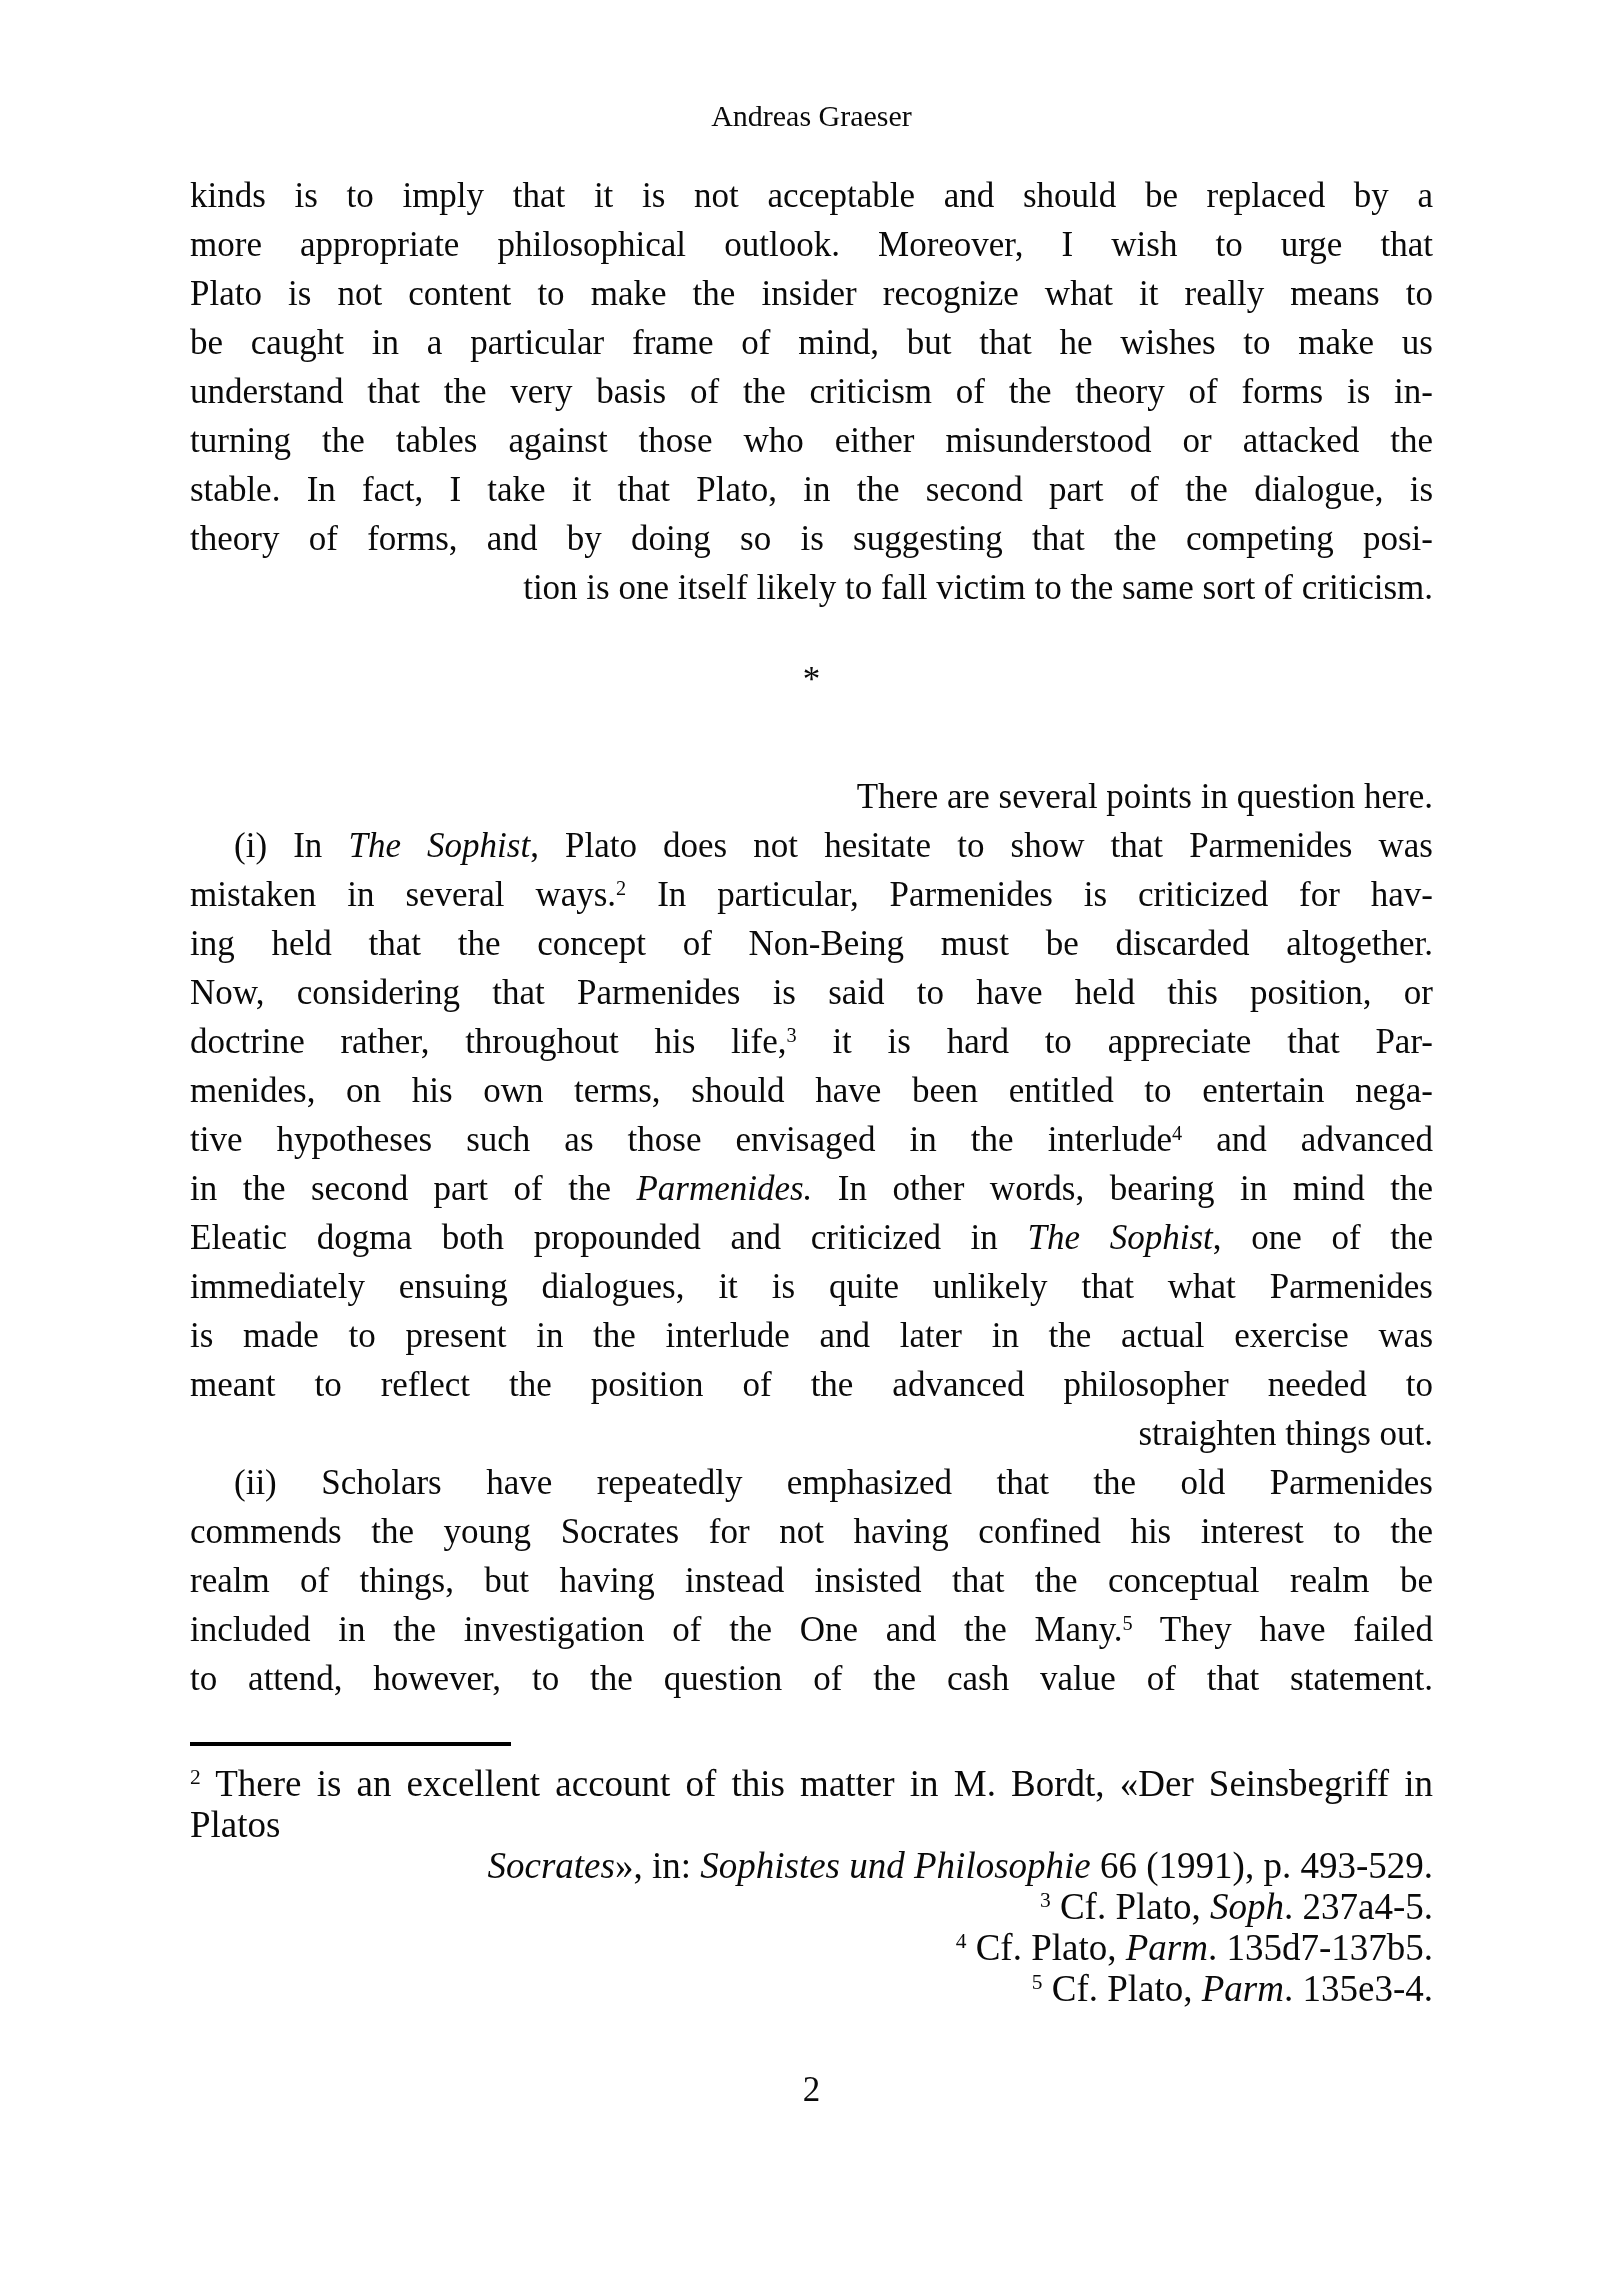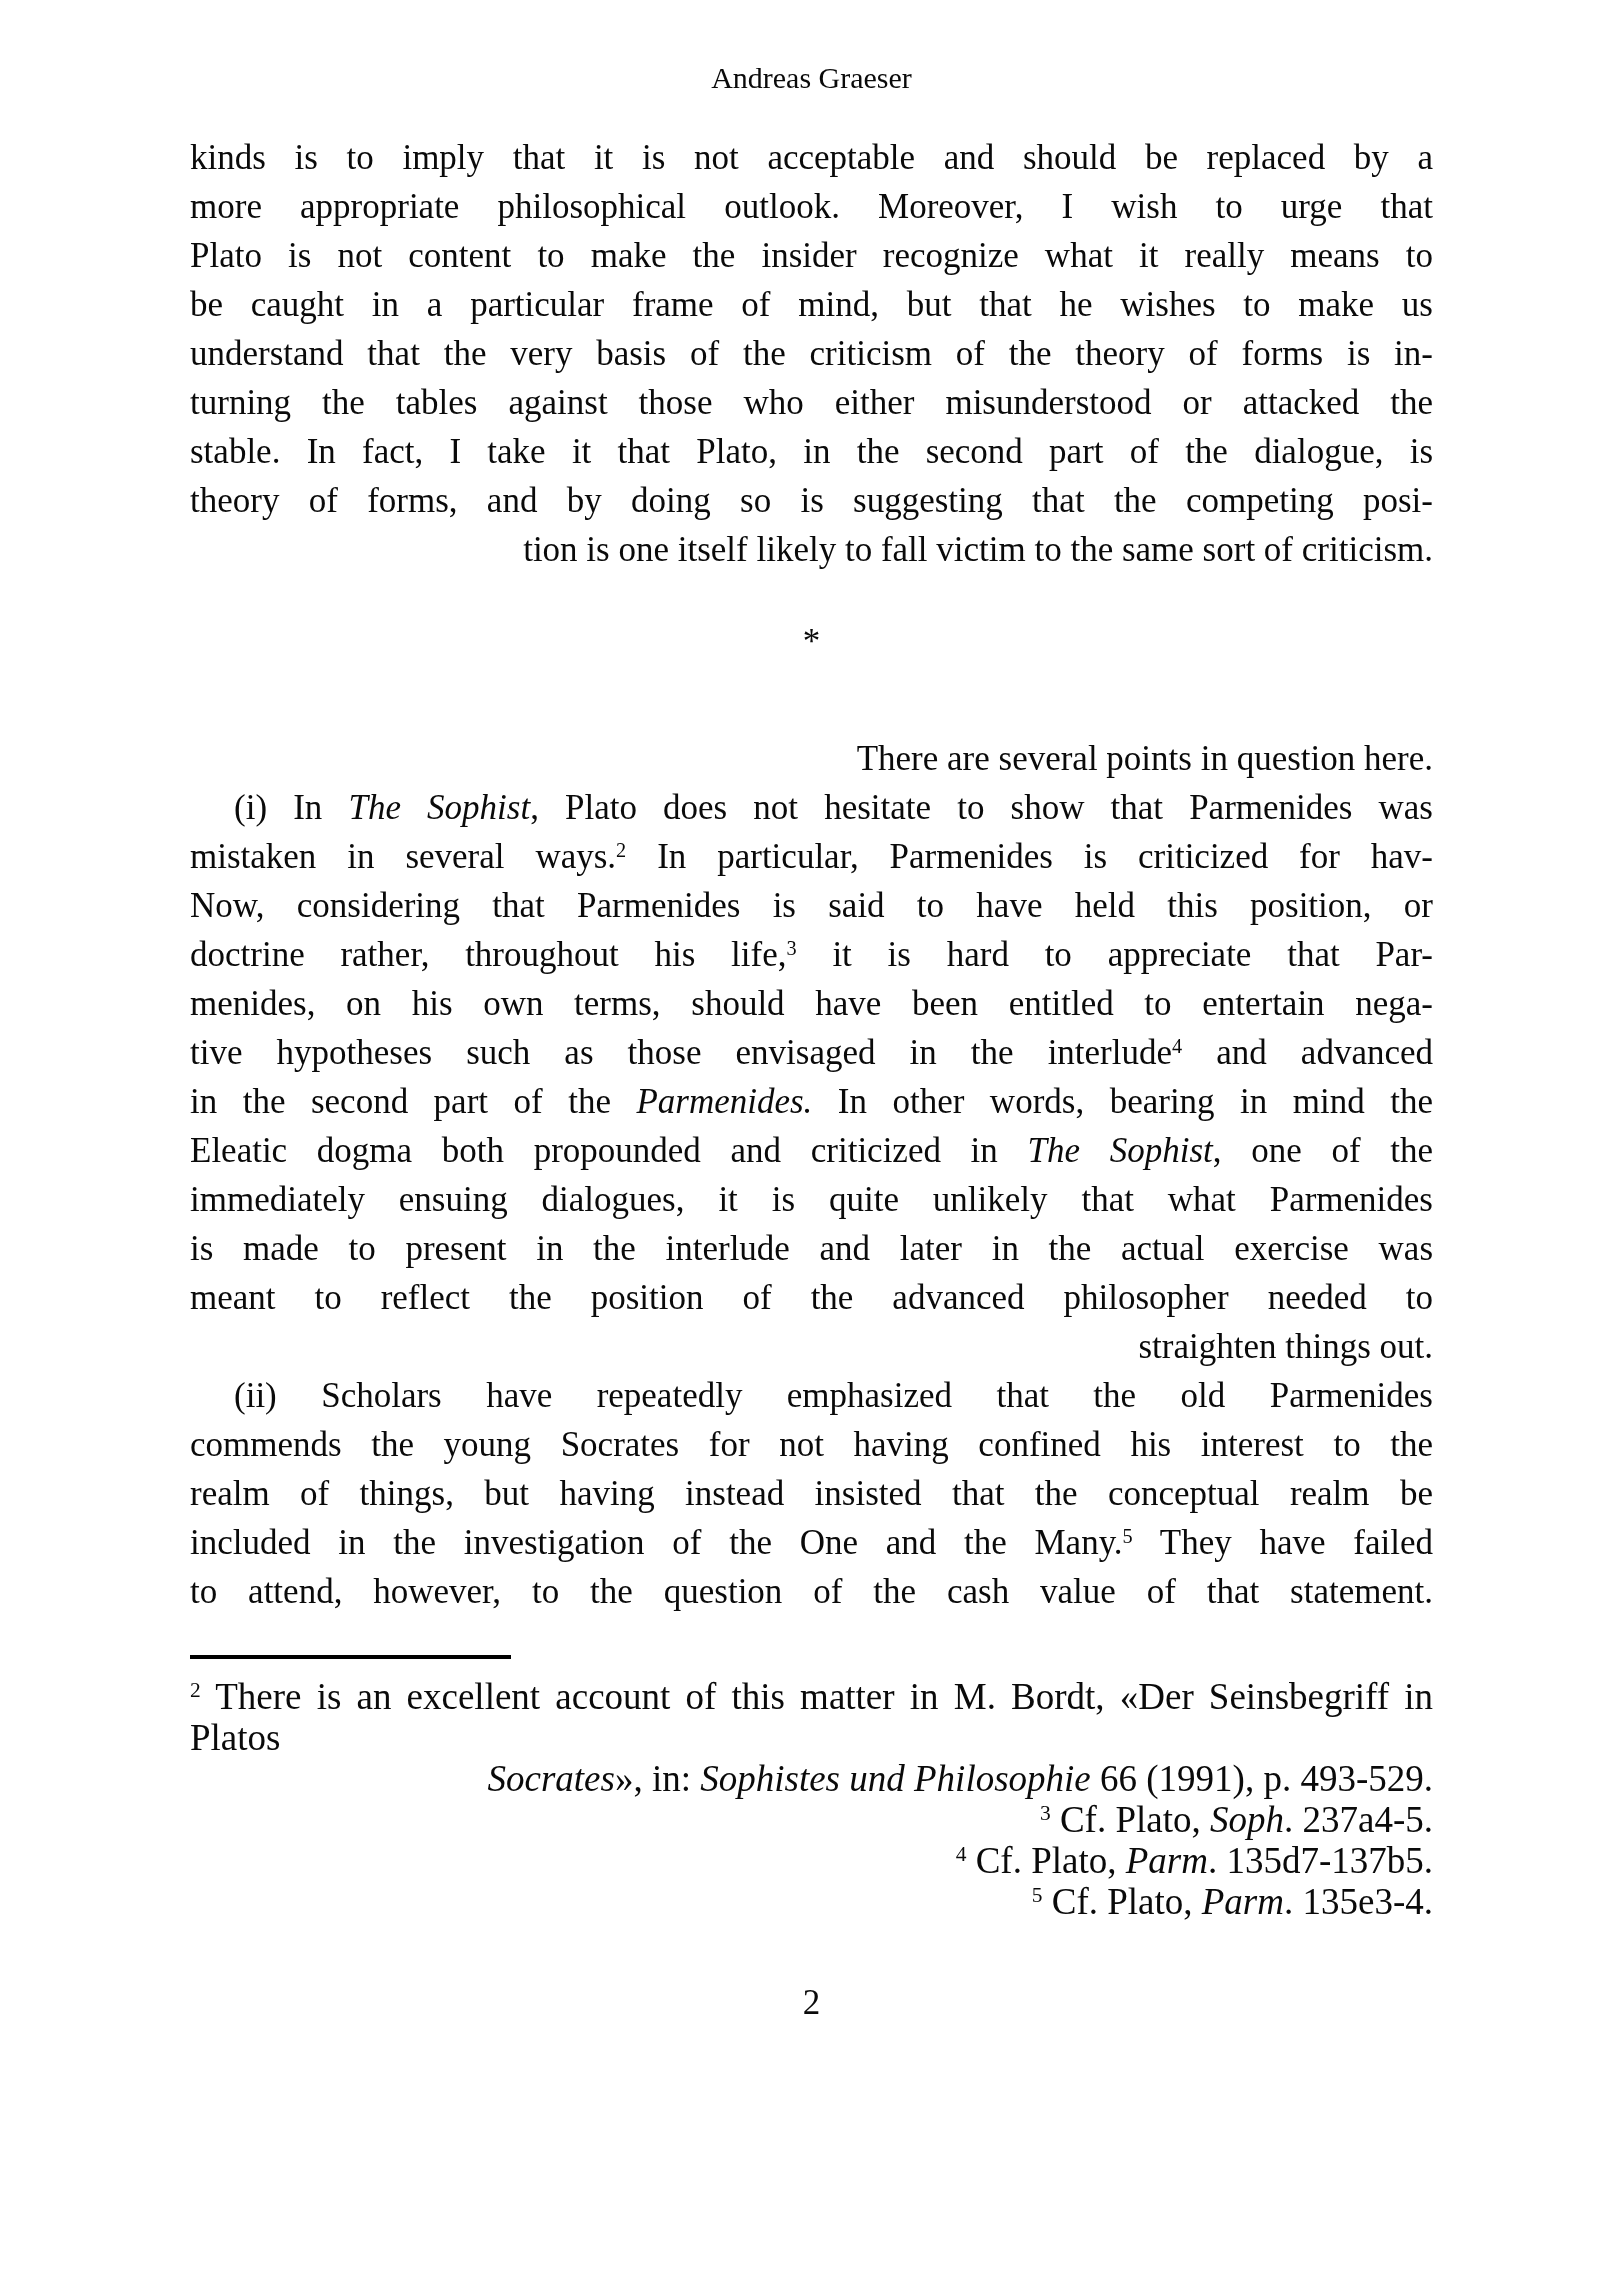--- a/index.html
+++ b/index.html
@@ -10,21 +10,21 @@
     background: #ffffff;
     color: #0a0a0a;
     font-family: "Liberation Serif", "DejaVu Serif", serif;
     overflow: hidden;
   }
   .content {
     margin-left: 190px;
     width: 1243px;
   }
   .running-header {
-    padding-top: 61px;
+    padding-top: 99px;
     text-align: center;
     font-size: 30px;
     line-height: 33px;
   }
   .bodytext {
     margin-top: 39px;
     font-size: 35px;
     line-height: 49px;
   }
   .line { text-align: right; white-space: normal; }
@@ -91,20 +91,21 @@
         <span>*</span>
       </div>
 
       <div>
           <div class="line">There are several points in question here.</div>
         </div>
 
       <div>
           <div class="line j indent">(i) In <i>The Sophist</i>, Plato does not hesitate to show that Parmenides was</div>
           <div class="line j">mistaken in several ways.<sup>2</sup> In particular, Parmenides is criticized for hav-</div>
+          <div class="line j">ing held that the concept of Non-Being must be discarded altogether.</div>
           <div class="line j">Now, considering that Parmenides is said to have held this position, or</div>
           <div class="line j">doctrine rather, throughout his life,<sup>3</sup> it is hard to appreciate that Par-</div>
           <div class="line j">menides, on his own terms, should have been entitled to entertain nega-</div>
           <div class="line j">tive hypotheses such as those envisaged in the interlude<sup>4</sup> and advanced</div>
           <div class="line j">in the second part of the <i>Parmenides.</i> In other words, bearing in mind the</div>
           <div class="line j">Eleatic dogma both propounded and criticized in <i>The Sophist</i>, one of the</div>
           <div class="line j">immediately ensuing dialogues, it is quite unlikely that what Parmenides</div>
           <div class="line j">is made to present in the interlude and later in the actual exercise was</div>
           <div class="line j">meant to reflect the position of the advanced philosopher needed to</div>
           <div class="line">straighten things out.</div>

